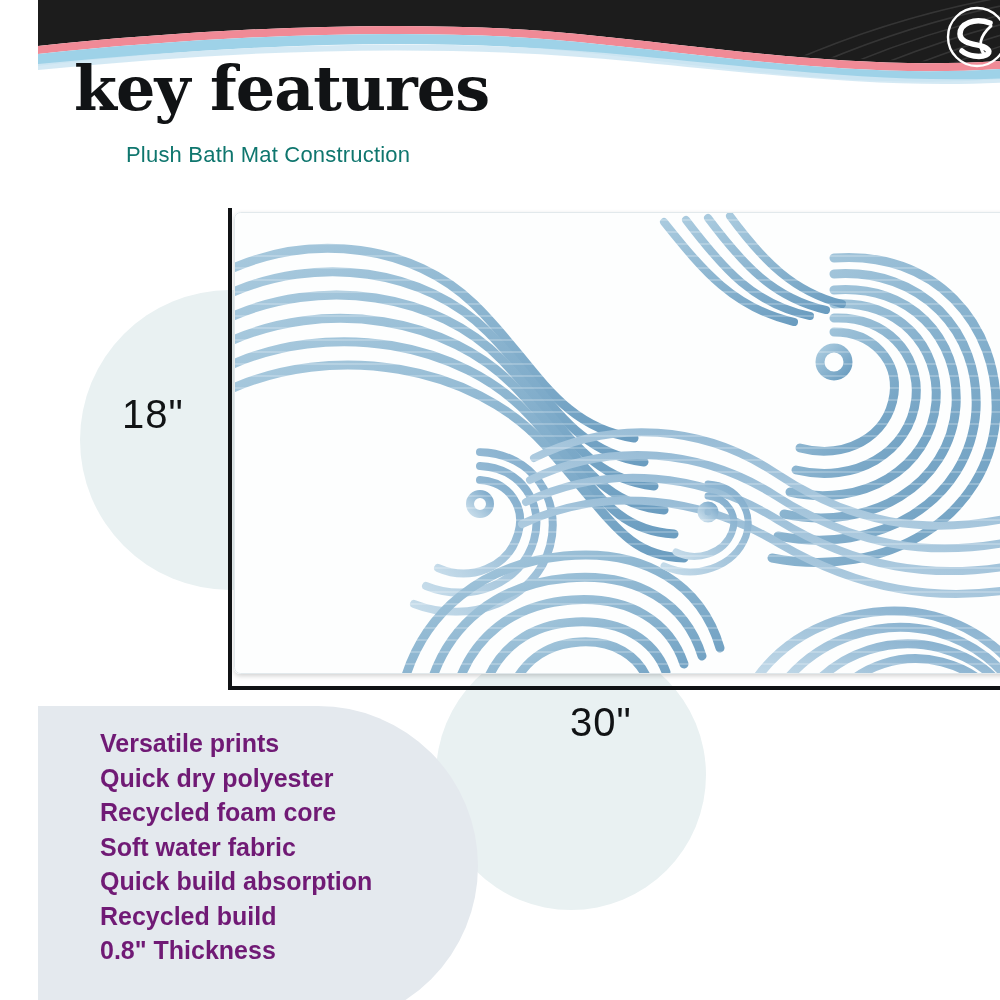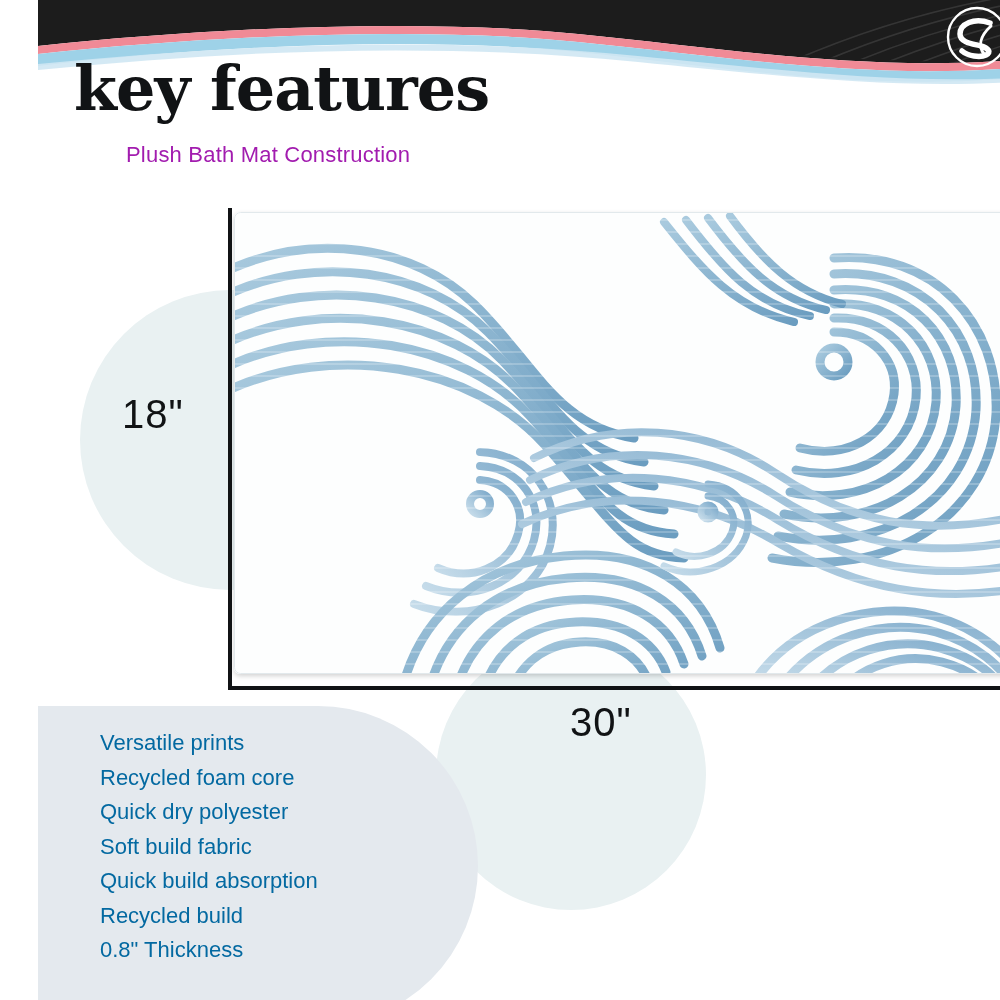--- a/index.html
+++ b/index.html
@@ -51,21 +51,21 @@
     font-size: 62px;
     letter-spacing: -1px;
     color: #111315;
     z-index: 5;
     font-style: normal;
   }
   .subtitle {
     position: absolute;
     left: 88px; top: 142px;
     font-size: 22px;
-    color: #a21caf;
+    color: #0f766e;
     z-index: 5;
     letter-spacing: .2px;
   }
 
   
   .mat-frame {
     position: absolute;
     left: 196px; top: 212px;
     width: 784px; height: 462px;
     z-index: 3;
@@ -116,24 +116,25 @@
     background: #e4e9ee;
     border-radius: 0 160px 160px 0;
     z-index: 1;
   }
   .features {
     position: absolute;
     left: 62px; top: 726px;
     z-index: 5;
   }
   .feature-item {
-    font-size: 22px;
+    font-size: 25px;
     line-height: 34.5px;
-    color: #0369a1;
+    color: #701a75;
     white-space: nowrap;
+    font-weight: bold;
   }
 </style>
 </head>
 <body>
 
 <div id="page">
 
   <div class="circle-deco circle-left"></div>
   <div class="circle-deco circle-mid"></div>
 
@@ -263,21 +264,21 @@
   </div>
 
   <div class="rule-v"></div>
   <div class="rule-h"></div>
   <div class="dim-height">18"</div>
   <div class="dim-width">30"</div>
 
   <div class="blob"></div>
   <div class="features">
     <div class="feature-item">Versatile prints</div>
+    <div class="feature-item">Quick dry polyester</div>
     <div class="feature-item">Recycled foam core</div>
-    <div class="feature-item">Quick dry polyester</div>
-    <div class="feature-item">Soft build fabric</div>
+    <div class="feature-item">Soft water fabric</div>
     <div class="feature-item">Quick build absorption</div>
     <div class="feature-item">Recycled build</div>
     <div class="feature-item">0.8" Thickness</div>
   </div>
 
 </div>
 
 </body></html>

